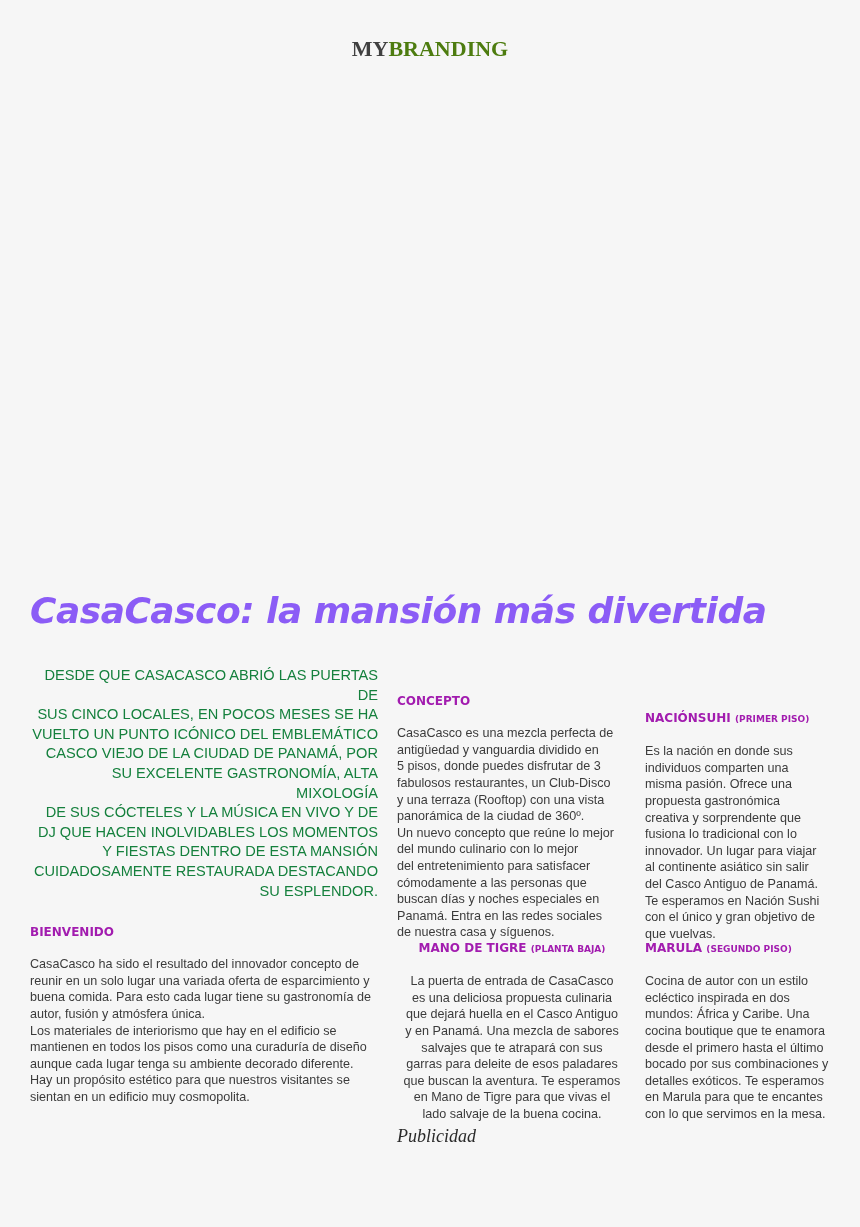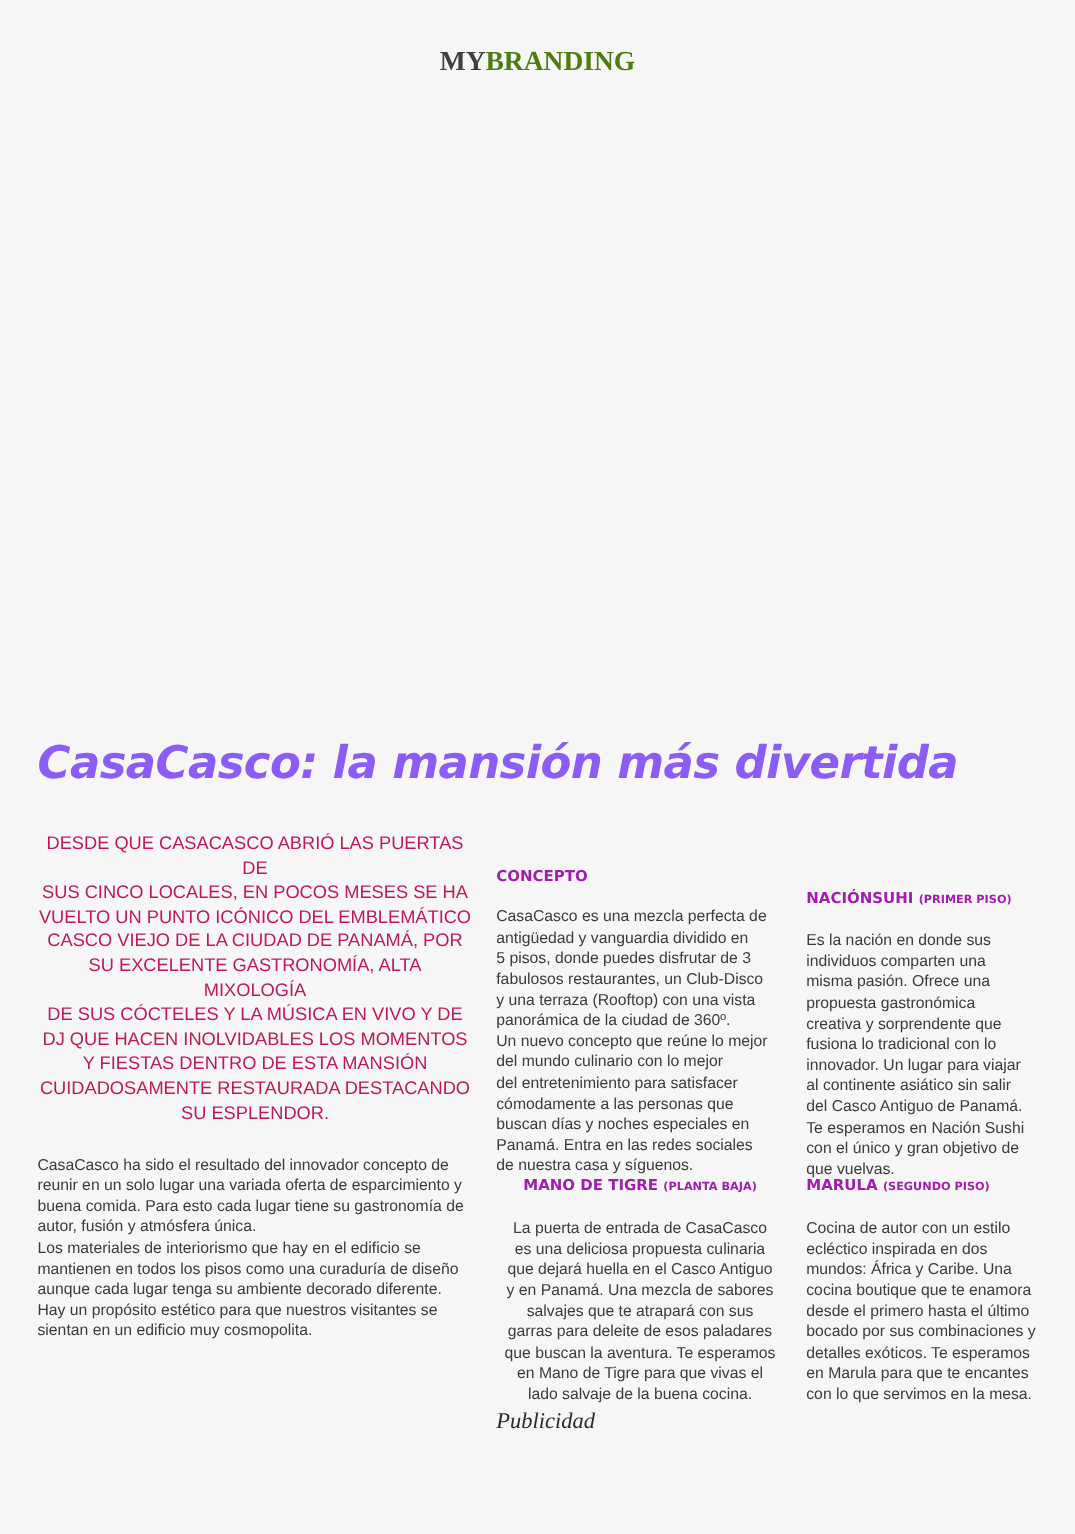--- a/index.html
+++ b/index.html
@@ -39,26 +39,26 @@
       color: #8b5cf6;
       letter-spacing: -0.5px;
       white-space: nowrap;
     }
 
     .intro {
       position: absolute;
       top: 666px;
       left: 30px;
       width: 348px;
-      text-align: center;
+      text-align: right;
       text-transform: uppercase;
       font-family: "Liberation Sans", sans-serif;
       font-size: 14.6px;
       line-height: 19.6px;
-      color: #be185d;
+      color: #15803d;
       white-space: pre-line;
     }
 
     .section {
       position: absolute;
       font-family: "Liberation Sans", sans-serif;
       font-size: 12.6px;
       line-height: 16.6px;
       color: #3b3b3b;
       white-space: pre-line;
@@ -110,20 +110,21 @@
 vuelto un punto icónico del emblemático
 Casco Viejo de la Ciudad de Panamá, por
 su  excelente gastronomía, alta mixología
 de sus cócteles y la música en vivo y de
 DJ que hacen inolvidables los momentos
 y fiestas dentro de esta mansión
 cuidadosamente restaurada destacando
 su esplendor.</p>
 
 <section class="section sec-bienvenido">
+  <span class="heading"><span>BIENVENIDO</span></span>
   <span class="body">CasaCasco ha sido el resultado del innovador concepto de
 reunir en un solo lugar una variada oferta de esparcimiento y
 buena comida. Para esto cada lugar tiene su gastronomía de
 autor, fusión y atmósfera única.
 Los materiales de interiorismo que hay en el edificio se
 mantienen en todos los pisos como una curaduría de diseño
 aunque cada lugar tenga su ambiente decorado diferente.
 Hay un propósito estético para que nuestros visitantes se
 sientan en un edificio muy cosmopolita.</span>
 </section>

